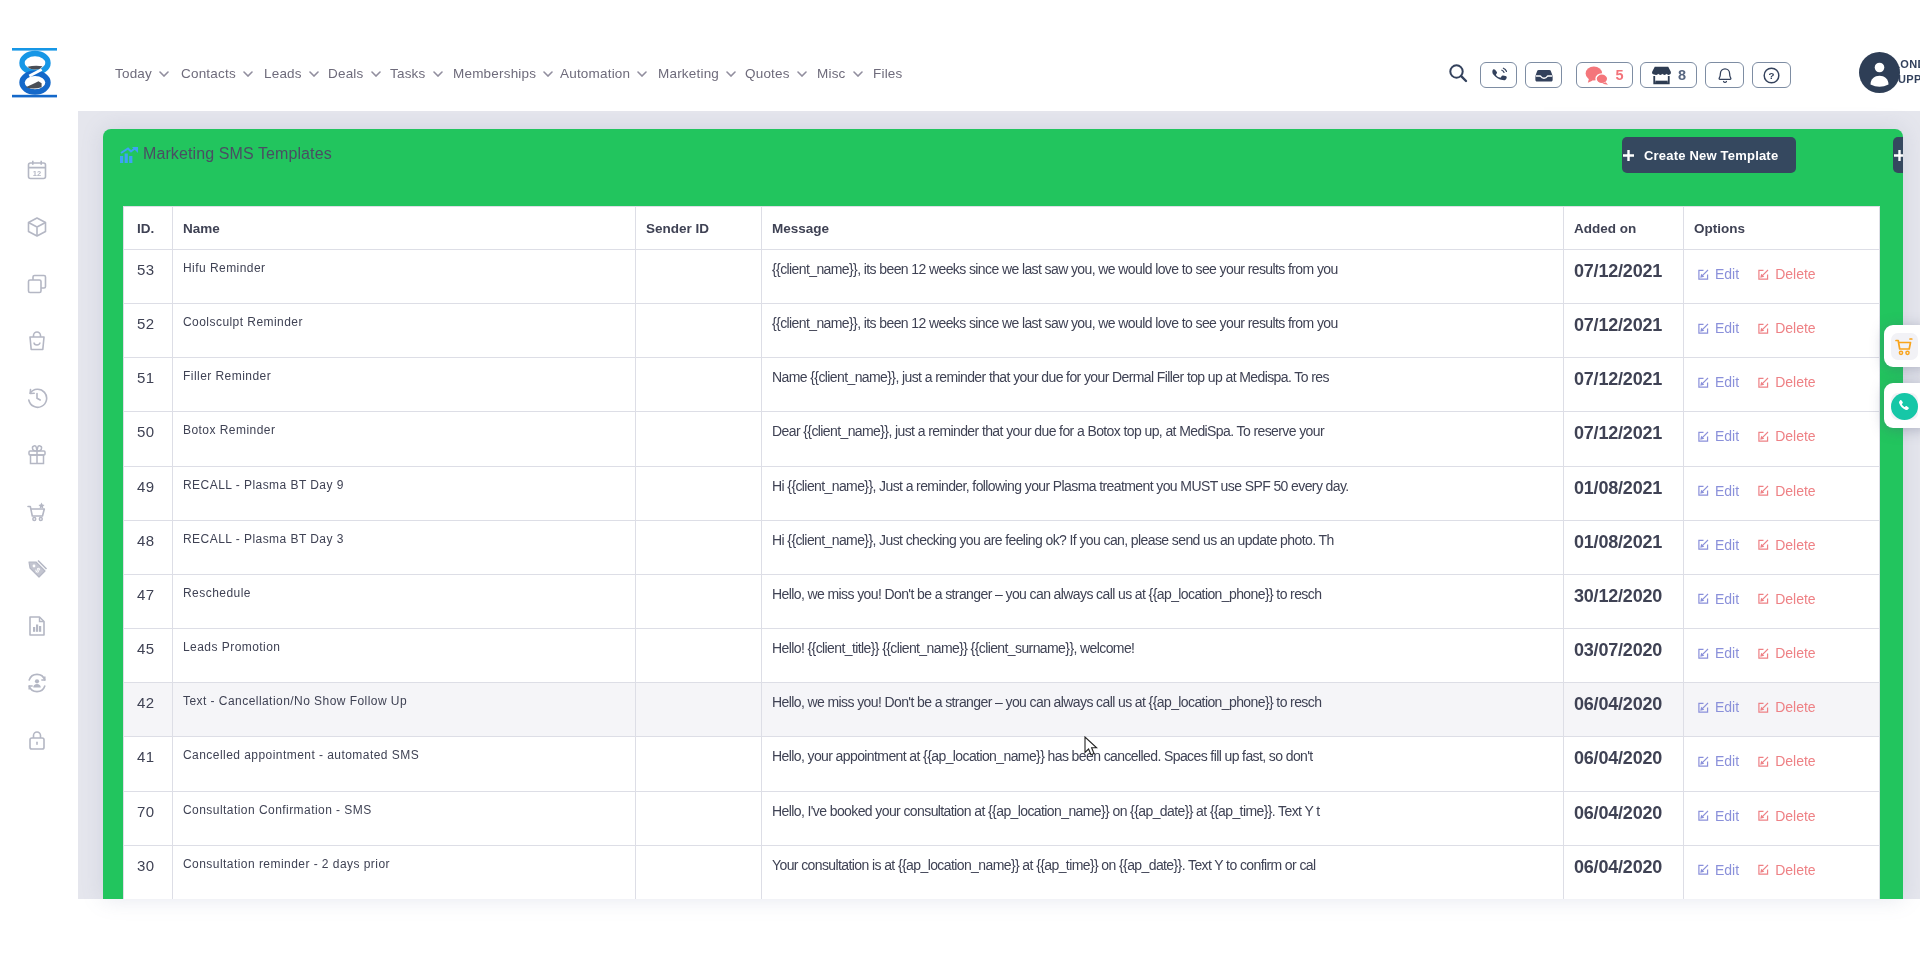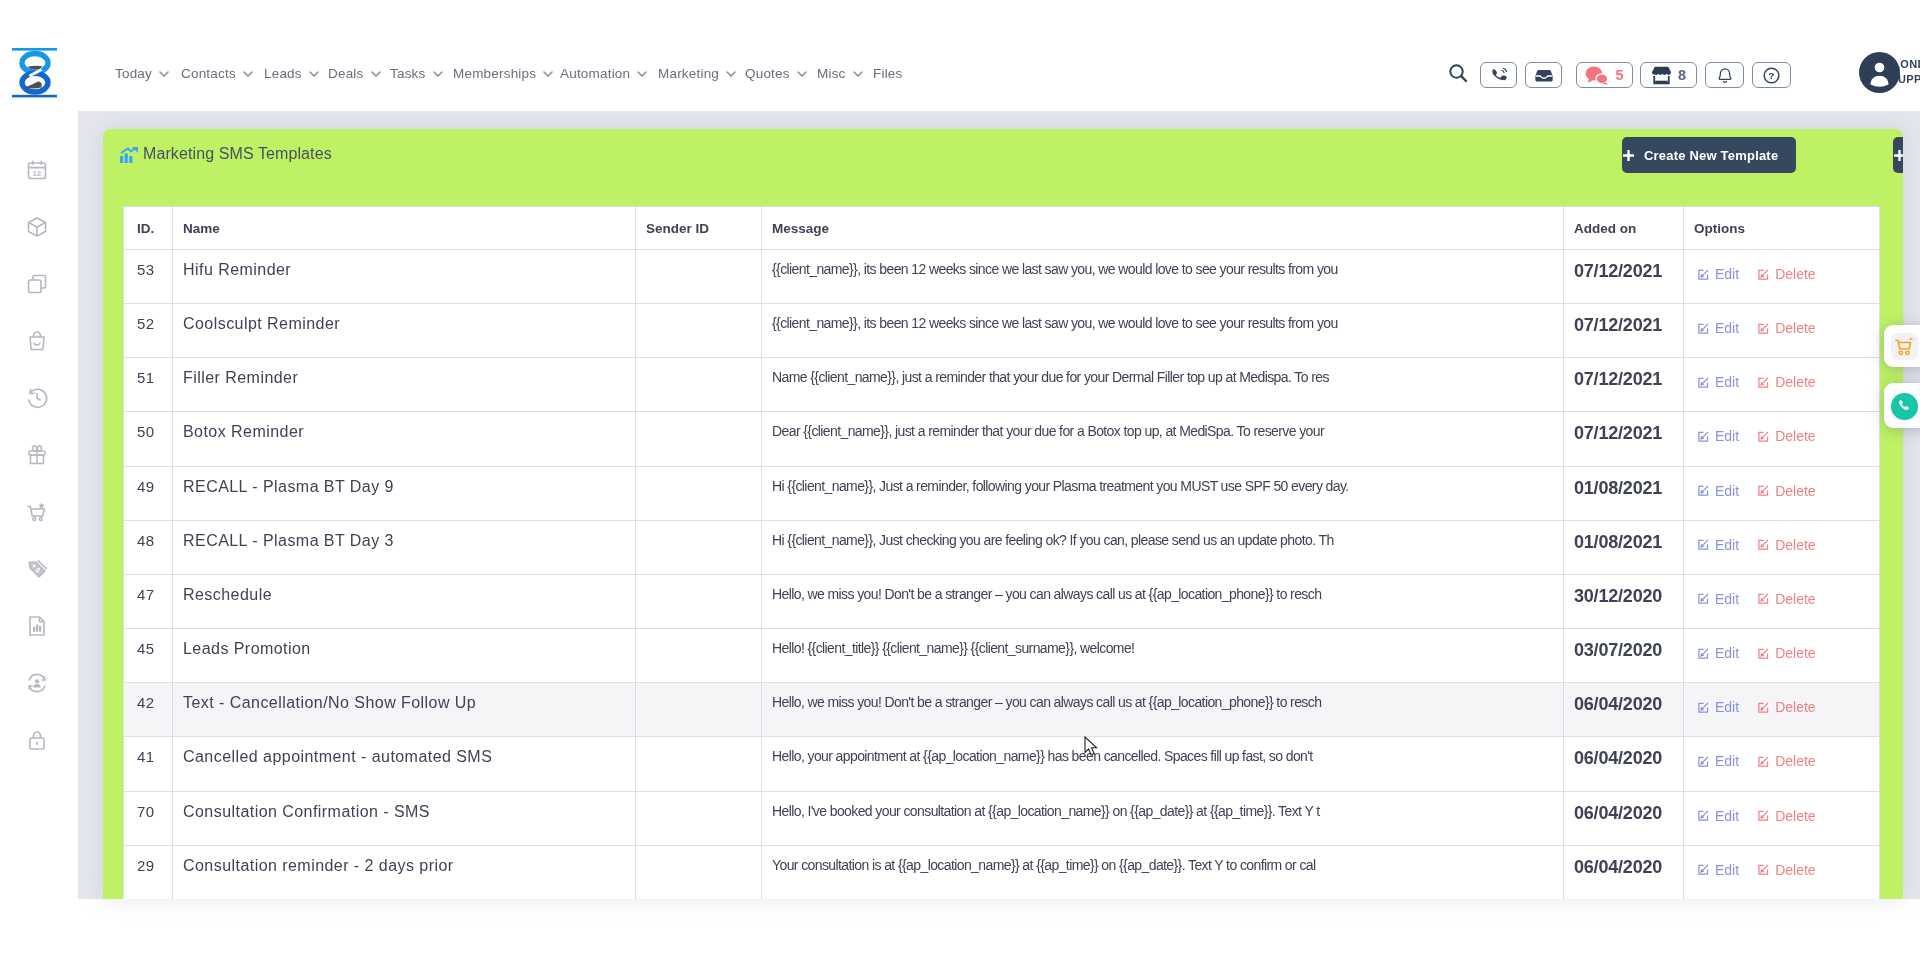--- a/index.html
+++ b/index.html
@@ -7,31 +7,31 @@
   font-family:"Liberation Sans",sans-serif;color:#3f4254;}
 .abs{position:absolute}
 
 #topbar{position:absolute;left:0;top:0;width:1544px;height:111px;background:#fff;z-index:40}
 .navit{position:absolute;top:66px;display:flex;align-items:center;font-size:13.5px;font-weight:500;color:#6e6b7b;letter-spacing:.2px}
 .navit svg{margin-left:7px}
 
 .tbtn{position:absolute;top:62px;height:26px;background:#fff;border:1.5px solid #7e8da3;border-radius:6px;display:flex;align-items:center;justify-content:center;gap:6px}
 
 #graybg{position:absolute;left:78px;top:111px;width:1842px;height:788px;background:#e5e6ed;z-index:1}
-#card{position:absolute;left:103px;top:129px;width:1800px;height:770px;background:#bef264;border-radius:8px 8px 0 0;box-shadow:0 0 22px rgba(110,120,160,.18);z-index:5;overflow:hidden}
+#card{position:absolute;left:103px;top:129px;width:1800px;height:770px;background:#22c55e;border-radius:8px 8px 0 0;box-shadow:0 0 22px rgba(110,120,160,.18);z-index:5;overflow:hidden}
 #cardtitle{position:absolute;left:40px;top:16px;font-size:16px;font-weight:500;color:#4a4e63;letter-spacing:.1px}
 .dbtn{position:absolute;top:8px;height:36px;background:#35485f;border-radius:5px;color:#fff;font-size:13px;font-weight:700;display:flex;align-items:center;letter-spacing:.2px}
 
 table{position:absolute;left:20px;top:77px;border-collapse:collapse;table-layout:fixed;width:1756px;background:#fff}
 th,td{border:1px solid #dddee6;vertical-align:top;text-align:left;font-weight:400;overflow:hidden;white-space:nowrap}
 th{height:43px;vertical-align:middle;font-size:13.5px;font-weight:600;color:#3f4254;padding-left:10px}
 td{height:54.17px;font-size:14.5px;padding:11px 4px 0 10px;color:#3f4254}
 td.id{padding-left:13px;font-size:15px;font-weight:500;letter-spacing:.4px}
 th.id{padding-left:13px}
-td.nm{font-weight:500;font-size:16px;letter-spacing:.45px}
+td.nm{font-weight:500;font-size:12px;letter-spacing:.45px}
 td.ms{letter-spacing:-.6px;font-size:14px}
 td.dt{font-size:18px;font-weight:700;letter-spacing:-.2px}
 td.op{padding-top:16px;padding-left:13px}
 .lnk{display:inline-flex;align-items:center;gap:5px;font-size:14px;font-weight:500}
 .edit{color:#8a90da}
 .del{color:#ee8185;margin-left:18px}
 tr.hov td{background:#f5f5f8}
 
 .sic{position:absolute;left:26px;width:22px;height:22px;z-index:45}
 
@@ -391,21 +391,21 @@
           <td class="dt">06/04/2020</td>
           <td class="op"><span class="lnk edit"><svg width="13" height="13" viewBox="0 0 15 15">
                 <path d="M7.5 2.8 H2.2 V12.8 H12.2 V7.5" fill="none" stroke="#8a90da" stroke-width="1.4"></path>
                 <path d="M5.6 9.4 L12.7 2.3 L12.7 2.3 L5.6 9.4 Z M5.2 7.9 L4.6 10.4 L7.1 9.8 Z" fill="#8a90da" stroke="#8a90da" stroke-width="1.3"></path>
               </svg>Edit</span><span class="lnk del"><svg width="13" height="13" viewBox="0 0 15 15">
                 <path d="M7.5 2.8 H2.2 V12.8 H12.2 V7.5" fill="none" stroke="#ee8185" stroke-width="1.4"></path>
                 <path d="M5.6 9.4 L12.7 2.3 L12.7 2.3 L5.6 9.4 Z M5.2 7.9 L4.6 10.4 L7.1 9.8 Z" fill="#ee8185" stroke="#ee8185" stroke-width="1.3"></path>
               </svg>Delete</span></td>
         </tr>
     <tr>
-          <td class="id">29</td>
+          <td class="id">30</td>
           <td class="nm">Consultation reminder - 2 days prior</td>
           <td></td>
           <td class="ms">Your consultation is at {{ap_location_name}} at {{ap_time}} on {{ap_date}}. Text Y to confirm or cal</td>
           <td class="dt">06/04/2020</td>
           <td class="op"><span class="lnk edit"><svg width="13" height="13" viewBox="0 0 15 15">
                 <path d="M7.5 2.8 H2.2 V12.8 H12.2 V7.5" fill="none" stroke="#8a90da" stroke-width="1.4"></path>
                 <path d="M5.6 9.4 L12.7 2.3 L12.7 2.3 L5.6 9.4 Z M5.2 7.9 L4.6 10.4 L7.1 9.8 Z" fill="#8a90da" stroke="#8a90da" stroke-width="1.3"></path>
               </svg>Edit</span><span class="lnk del"><svg width="13" height="13" viewBox="0 0 15 15">
                 <path d="M7.5 2.8 H2.2 V12.8 H12.2 V7.5" fill="none" stroke="#ee8185" stroke-width="1.4"></path>
                 <path d="M5.6 9.4 L12.7 2.3 L12.7 2.3 L5.6 9.4 Z M5.2 7.9 L4.6 10.4 L7.1 9.8 Z" fill="#ee8185" stroke="#ee8185" stroke-width="1.3"></path>

